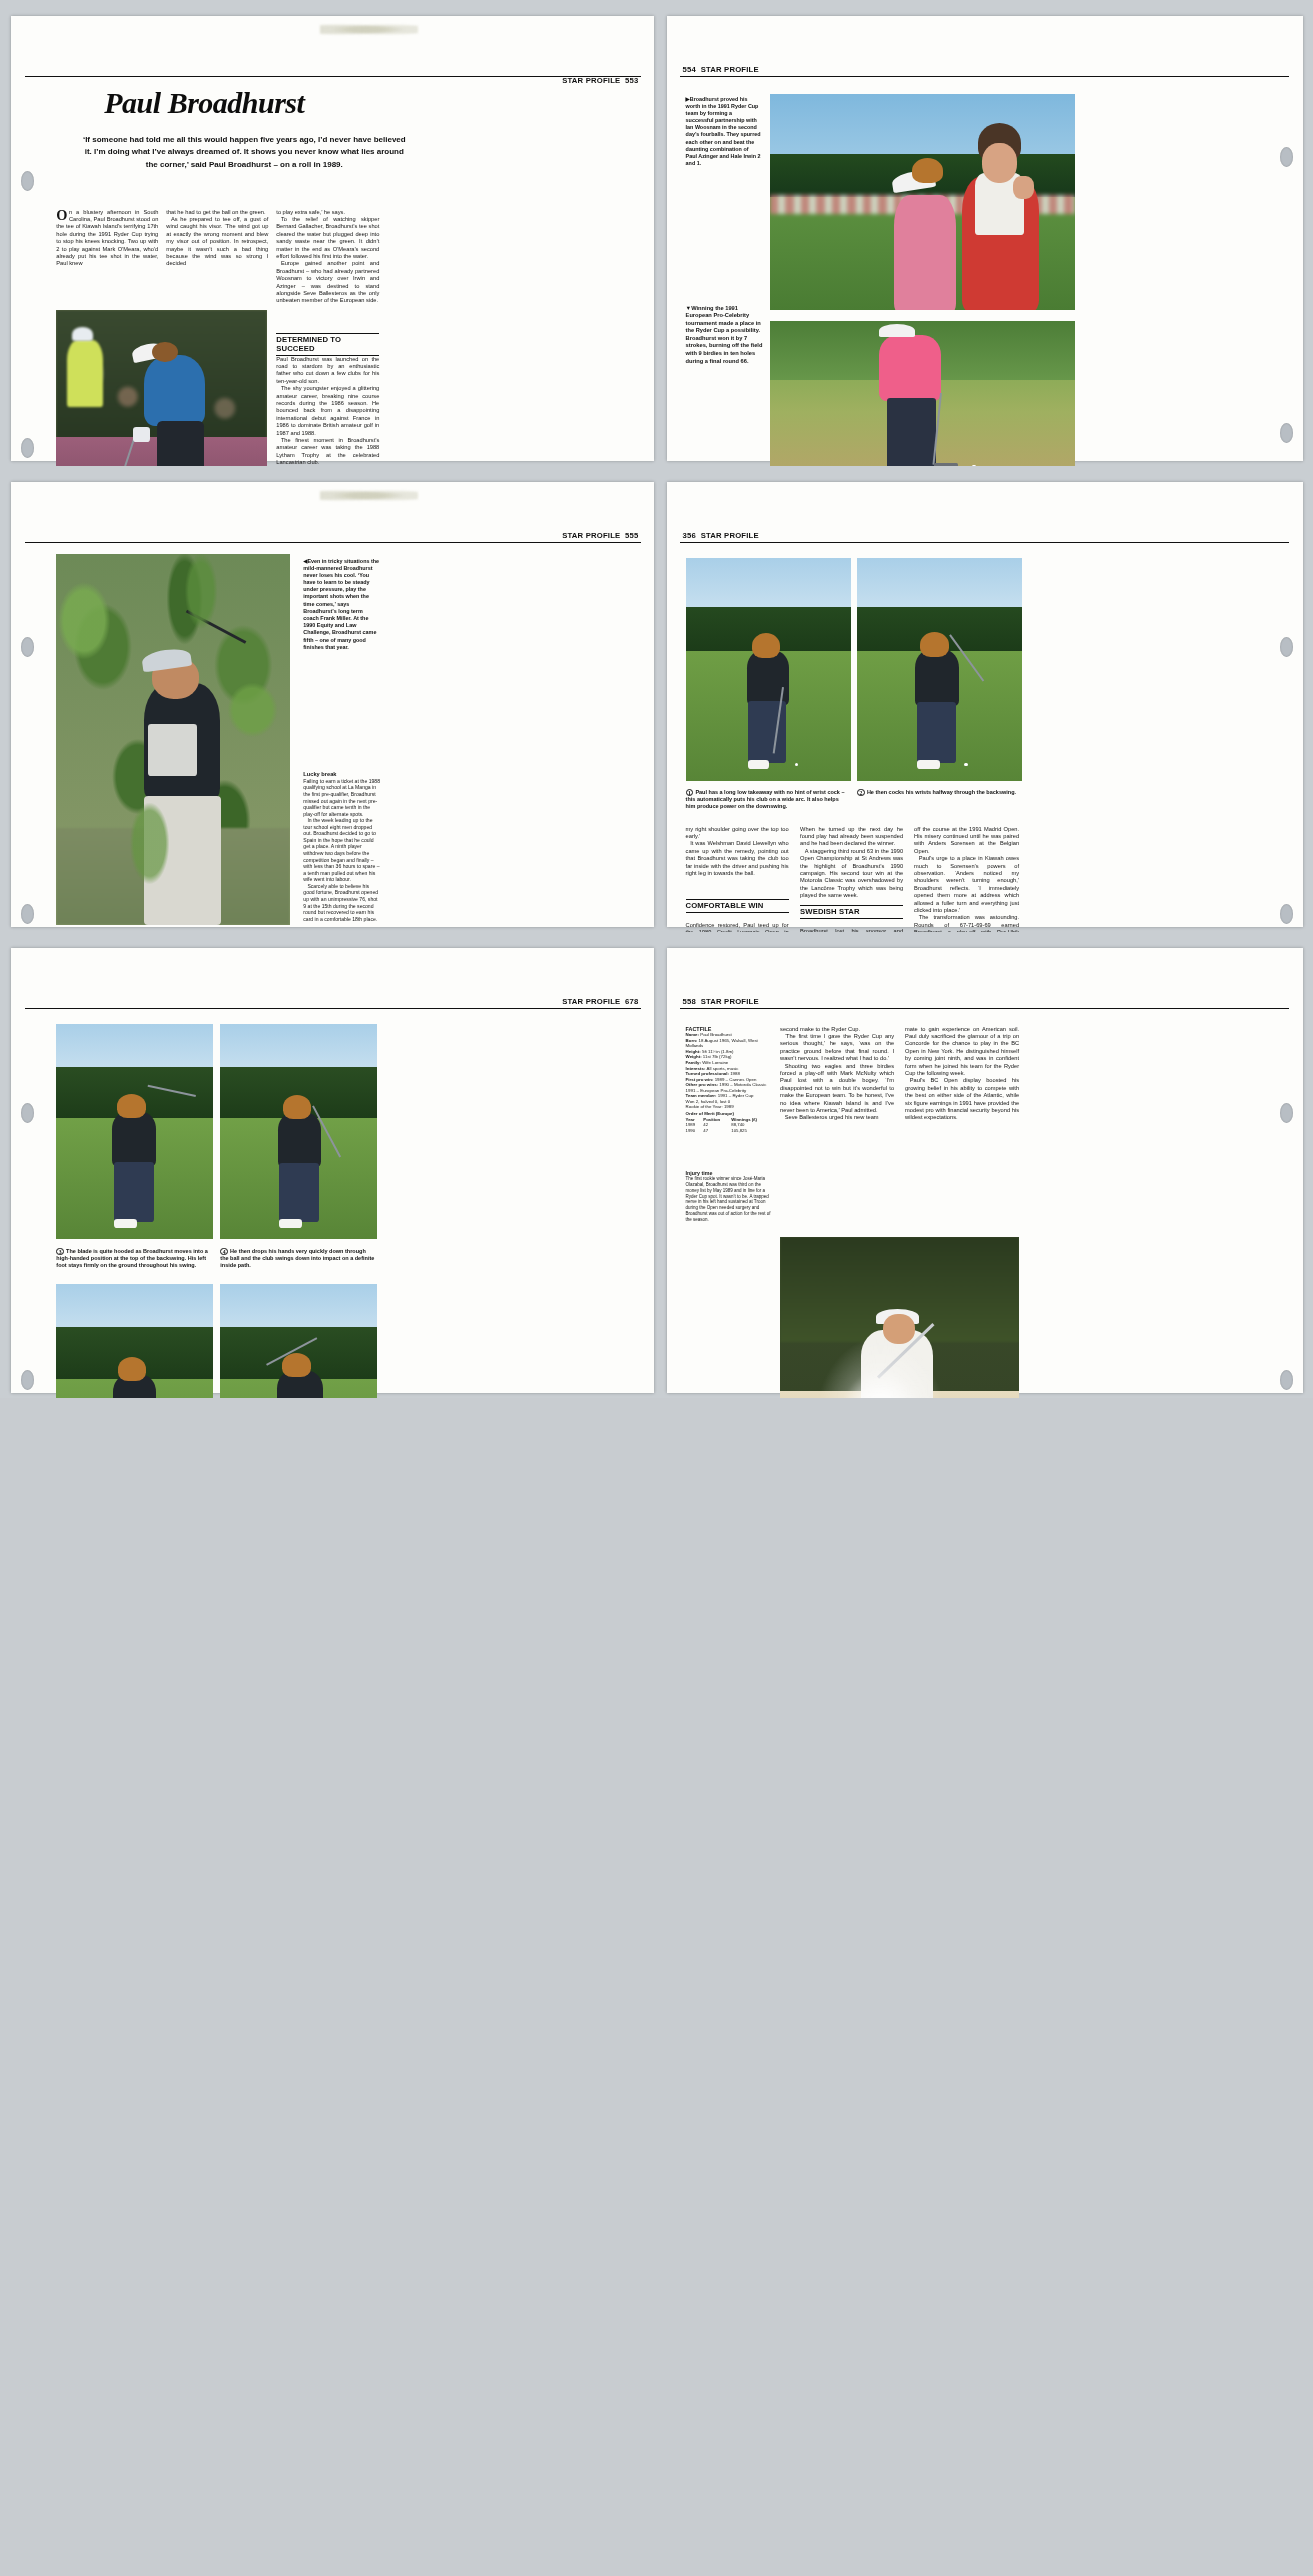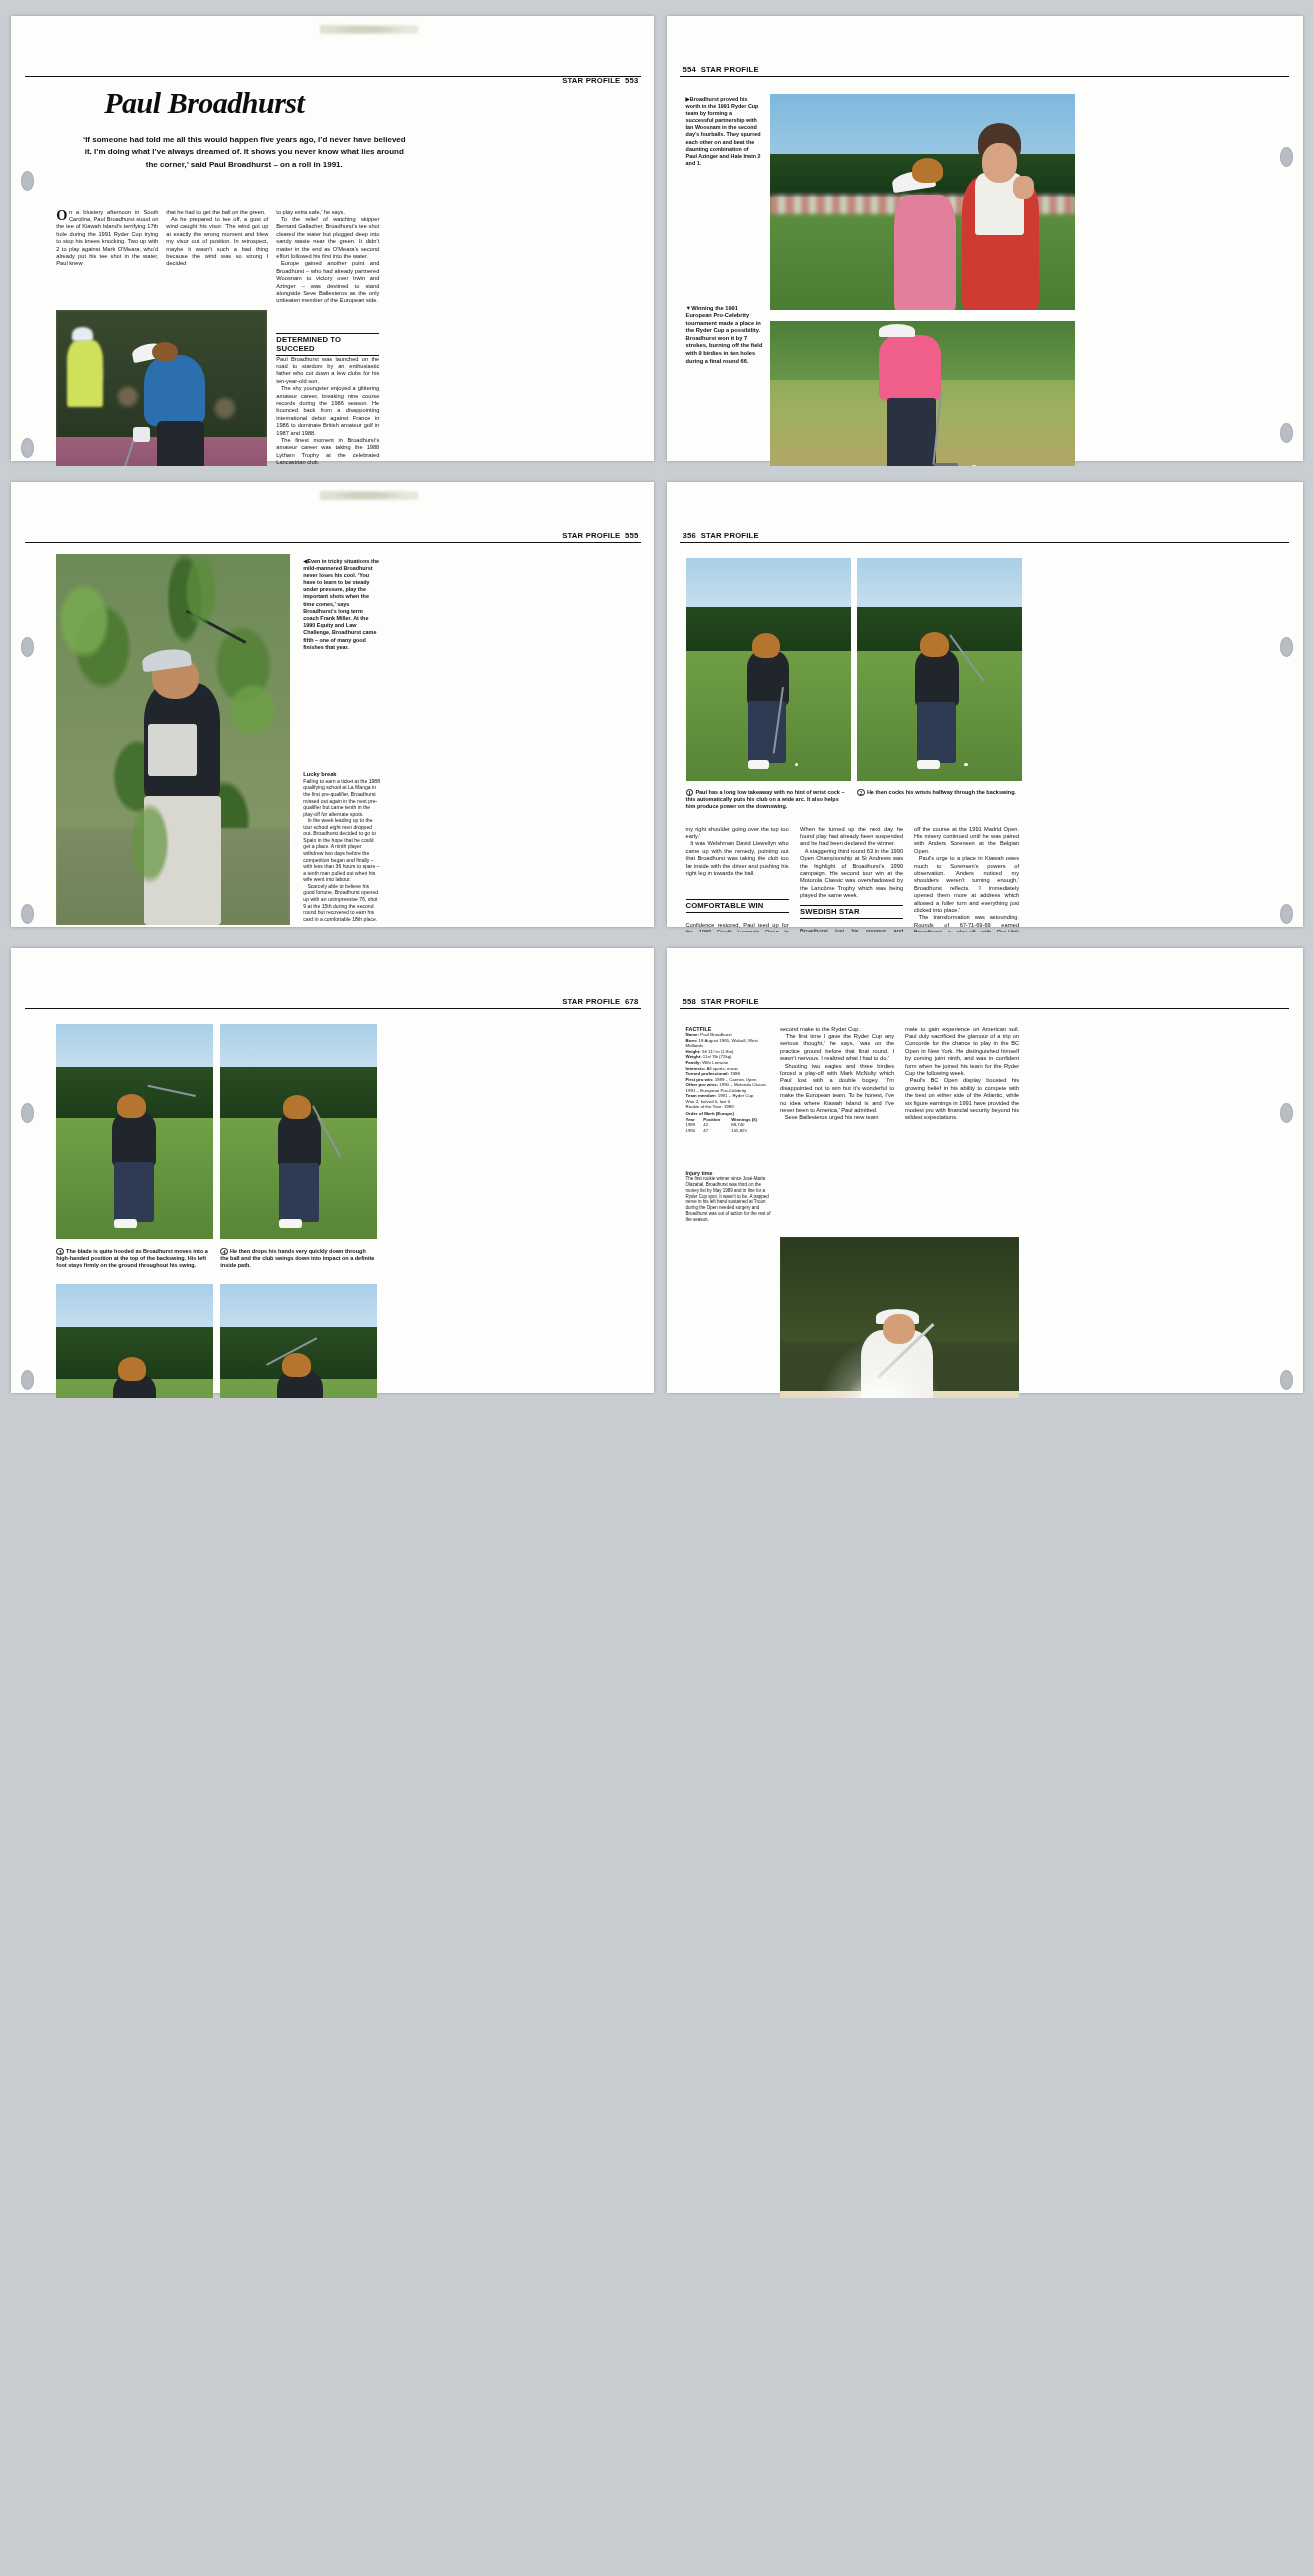--- a/index.html
+++ b/index.html
@@ -172,21 +172,21 @@
       <div class="punch" style="left:9.3px;top:155px;"></div>
       <div class="punch" style="left:9.3px;top:422px;"></div>
 
       <div class="hdr" style="top:60px;"></div>
       <div class="hdr-label" style="right:15.5px;top:49px;margin-top:11px;">
         <span>STAR PROFILE</span><span class="num">553</span>
       </div>
 
       <div class="title" style="left:93px;top:70px;">Paul Broadhurst</div>
 
-      <div class="standfirst" style="left:68px;top:118px;width:330px;">‘If someone had told me all this would happen five years ago, I’d never have believed it. I’m doing what I’ve always dreamed of. It shows you never know what lies around the corner,’ said Paul Broadhurst – on a roll in 1991.</div>
+      <div class="standfirst" style="left:68px;top:118px;width:330px;">‘If someone had told me all this would happen five years ago, I’d never have believed it. I’m doing what I’ve always dreamed of. It shows you never know what lies around the corner,’ said Paul Broadhurst – on a roll in 1989.</div>
 
       <div class="col" style="left:45px;top:193px;width:102px;">
         <p class="first"><span class="dropcap">O</span><span>n a blustery afternoon in South Carolina, Paul Broadhurst stood on the tee of Kiawah Island’s terrifying 17th hole during the 1991 Ryder Cup trying to stop his knees knocking. Two up with 2 to play against Mark O’Meara, who’d already put his tee shot in the water, Paul knew</span></p>
       </div>
       <div class="col" style="left:155px;top:193px;width:102px;">
         <p class="first">that he had to get the ball on the green.</p>
         <p>As he prepared to tee off, a gust of wind caught his visor. ‘The wind got up at exactly the wrong moment and blew my visor out of position. In retrospect, maybe it wasn’t such a bad thing because the wind was so strong I decided</p>
       </div>
       <div class="col" style="left:265px;top:193px;width:103px;">
         <p class="first">to play extra safe,’ he says.</p>

